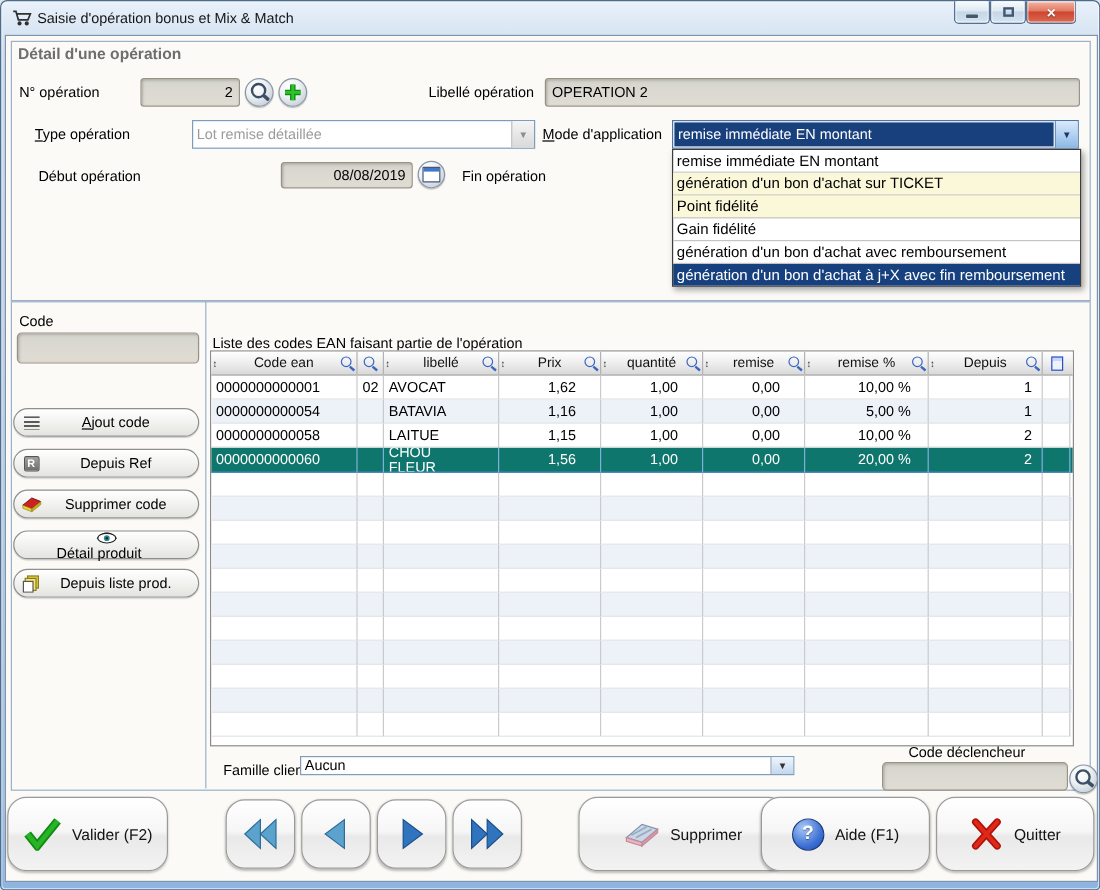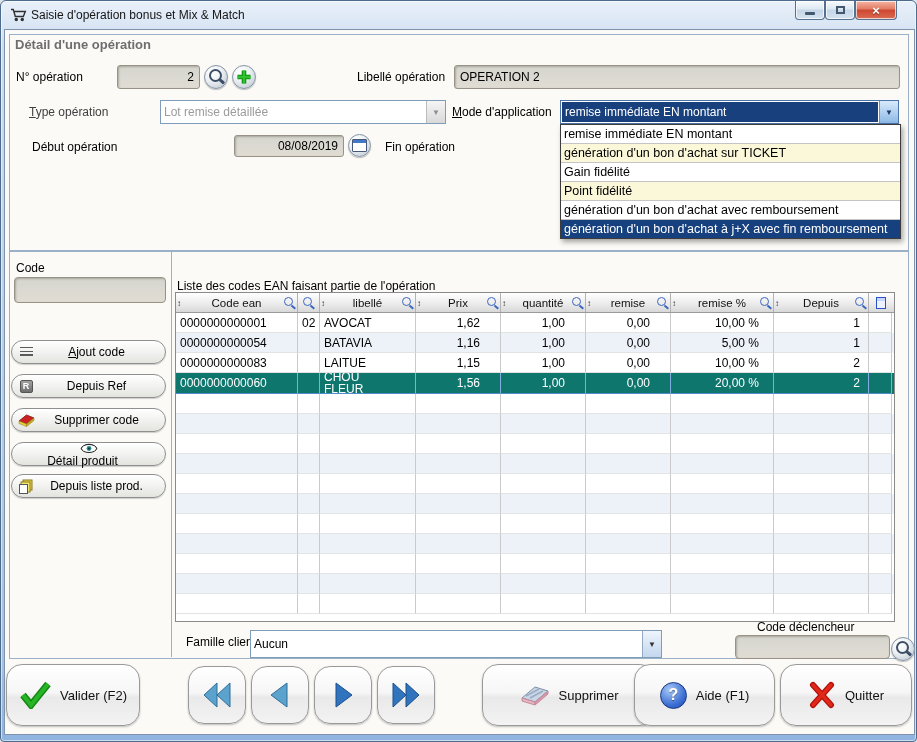--- a/index.html
+++ b/index.html
@@ -22,21 +22,21 @@
 
   .client{position:absolute;left:3px;top:28px;width:911px;height:706px;background:#fbfaf7;border:1px solid #7f94ac;box-sizing:border-box;}
   .client > *{position:absolute;}
 
   .groupbox{left:4px;top:4px;width:898px;height:215px;border:1px solid #9ab1c8;}
   .mainbox{left:4px;top:221px;width:898px;height:406px;border:1px solid #9ab1c8;}
   .vdivider{left:166px;top:221px;width:1px;height:406px;background:#9ab1c8;}
 
   .section-title{left:10px;top:7px;font-weight:bold;font-size:13px;color:#6e6e6e;}
   .lbl{font-size:12px;color:#000;white-space:nowrap;}
-  .lbl.dis{color:#404040;}
+  .lbl.dis{color:#000000;}
   .ak{display:inline-block;}
   .ak::first-letter{text-decoration:underline;}
 
   .field{box-sizing:border-box;background:linear-gradient(#d6d6ce,#e0dcd4);border:1px solid #999287;border-radius:3px;
     box-shadow:inset 1px 1px 2px rgba(80,80,70,.35);font-size:12px;display:flex;align-items:center;overflow:hidden;white-space:nowrap;}
   .field.right{justify-content:flex-end;padding-right:5px;}
   .field.left{padding-left:5px;}
 
   .combo{box-sizing:border-box;border:1px solid #7f9db9;background:#fff;display:flex;}
   .combo-text{flex:1;font-size:12px;display:flex;align-items:center;padding-left:3px;overflow:hidden;white-space:nowrap;}
@@ -156,22 +156,22 @@
     </div>
     <span class="lbl ak" style="left:447px;top:75px;position:absolute;">Mode d'application</span>
     <div class="combo" style="left:555px;top:70px;width:339px;height:24px;border-color:#4d74a8;">
       <span class="sel-navy">remise immédiate EN montant</span>
       <span class="combo-arrow arrow-blue">▼</span>
     </div>
 
     <div class="dropdown">
       <div class="dd-item">remise immédiate EN montant</div>
       <div class="dd-item alt">génération d'un bon d'achat sur TICKET</div>
+      <div class="dd-item alt">Point fidélité</div>
       <div class="dd-item">Gain fidélité</div>
-      <div class="dd-item alt">Point fidélité</div>
       <div class="dd-item">génération d'un bon d'achat avec remboursement</div>
       <div class="dd-item hl">génération d'un bon d'achat à j+X avec fin remboursement</div>
     </div>
 
     <span class="lbl" style="left:27px;top:110px;">Début opération</span>
     <div class="field right" style="left:229px;top:105px;width:110px;height:22px;">
         <span>08/08/2019</span>
       </div>
     <div class="rbtn" style="left:343px;top:104px;width:23px;height:23px;">
         <span class="cal-glyph"></span>
@@ -292,21 +292,21 @@
           <div class="tcell c1 al"></div>
         <div class="tcell c2 al">BATAVIA</div>
           <div class="tcell c3 ar pr20">1,16</div>
         <div class="tcell c4 ar pr20">1,00</div>
           <div class="tcell c5 ar pr20">0,00</div>
         <div class="tcell c6 ar pr14">5,00 %</div>
           <div class="tcell c7 ar pr8">1</div>
         <div class="tcell c8"></div>
       </div>
       <div class="trow">
-        <div class="tcell c0 al">0000000000083</div>
+        <div class="tcell c0 al">0000000000058</div>
           <div class="tcell c1 al"></div>
         <div class="tcell c2 al">LAITUE</div>
           <div class="tcell c3 ar pr20">1,15</div>
         <div class="tcell c4 ar pr20">1,00</div>
           <div class="tcell c5 ar pr20">0,00</div>
         <div class="tcell c6 ar pr14">10,00 %</div>
           <div class="tcell c7 ar pr8">2</div>
         <div class="tcell c8"></div>
       </div>
       <div class="trow sel">
@@ -441,21 +441,21 @@
             <div class="tcell c4"></div>
             <div class="tcell c5"></div>
             <div class="tcell c6"></div>
             <div class="tcell c7"></div>
             <div class="tcell c8"></div>
           </div>
         </div>
     </div>
 
     <span class="lbl" style="left:181px;top:605px;">Famille client</span>
-    <div class="combo" style="left:245px;top:600px;width:412px;height:28px;">
+    <div class="combo" style="left:245px;top:600px;width:412px;height:16px;">
       <span class="combo-text">Aucun</span>
       <span class="combo-arrow arrow-std">▼</span>
     </div>
     <span class="lbl" style="left:752px;top:590px;">Code déclencheur</span>
     <div class="field left" style="left:730px;top:605px;width:155px;height:24px;border-radius:4px;">
         <span></span>
       </div>
     <div class="rbtn" style="left:886px;top:607px;">
         <span class="mag-glass"></span>
       </div>

